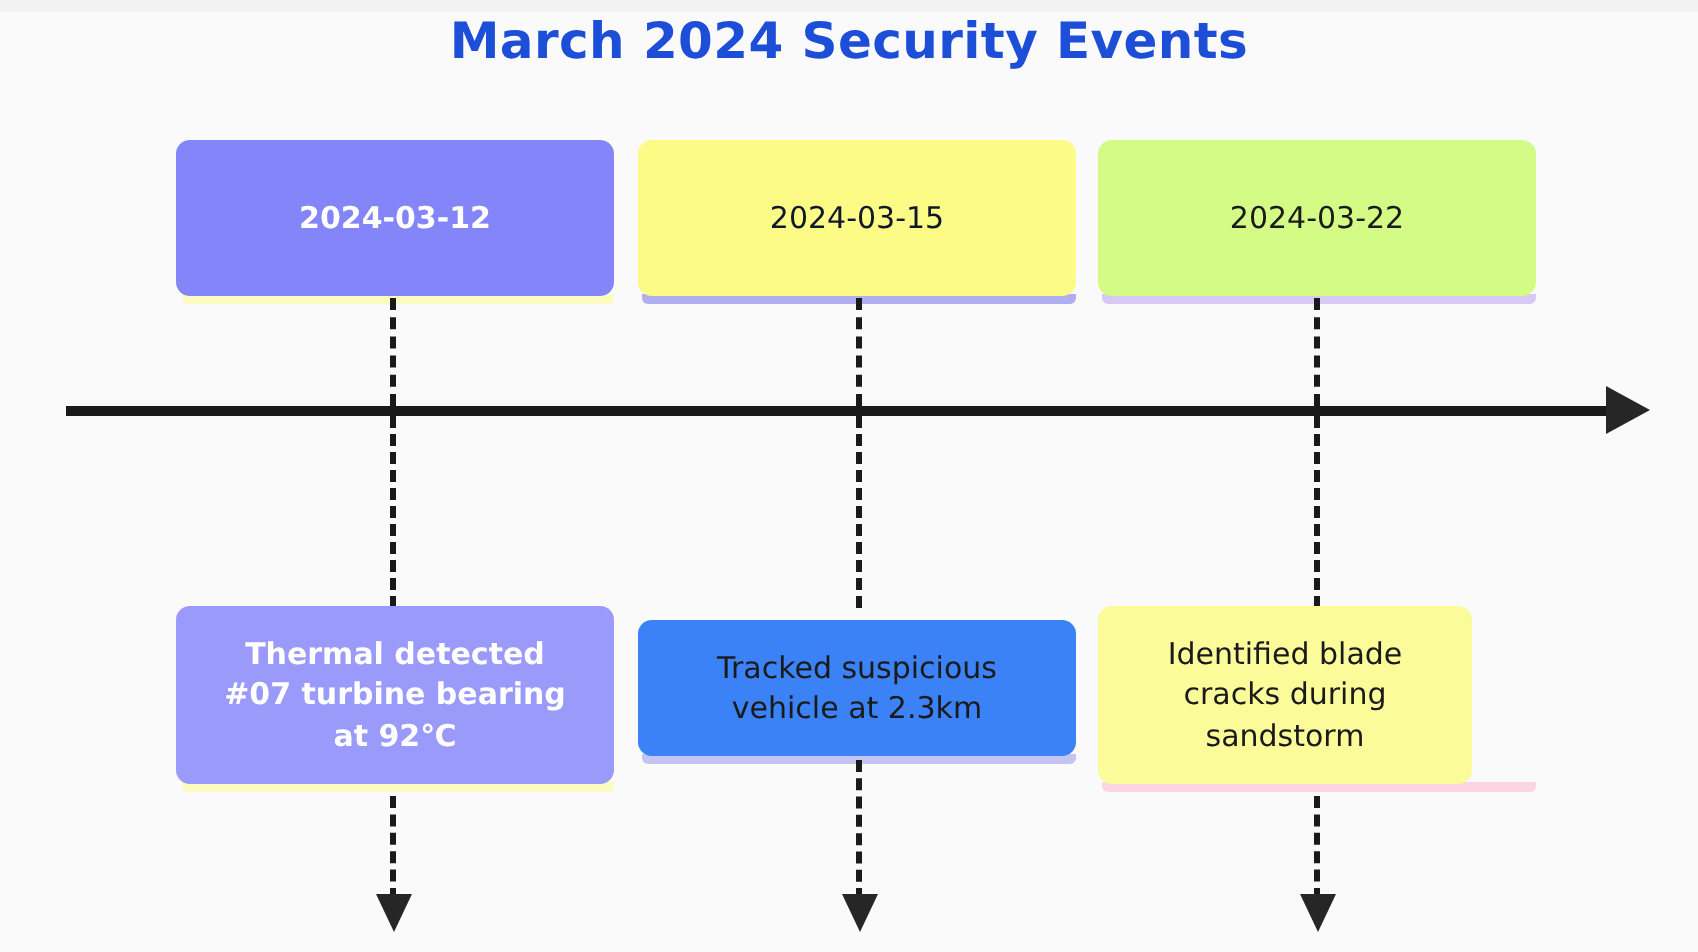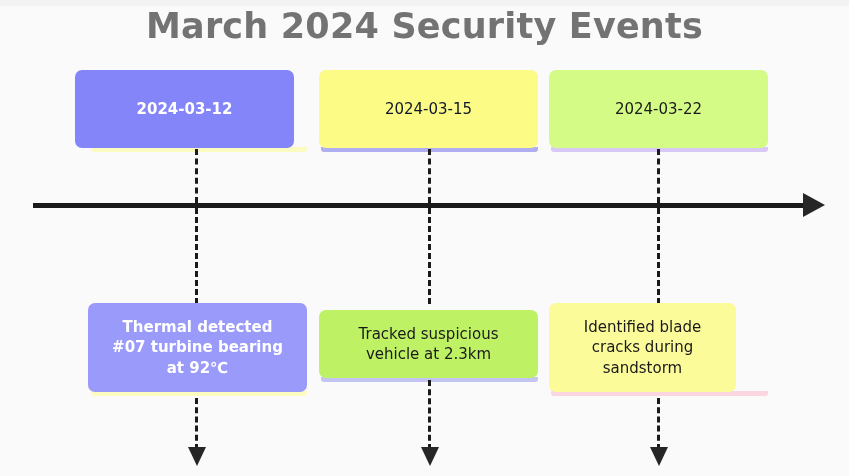--- a/index.html
+++ b/index.html
@@ -25,23 +25,23 @@
     width: 849px; height: 6px;
     background: #f2f2f2;
   }
 
   
   #page-title {
     position: absolute;
     left: 0; top: 6px;
     width: 849px;
     text-align: center;
-    font-size: 35px;
+    font-size: 25px;
     font-weight: bold;
-    color: #737373;
+    color: #1d4ed8;
     letter-spacing: 0.2px;
     white-space: nowrap;
   }
 
   
   #axis-line {
     position: absolute;
     left: 33px;
     top: 203px;
     width: 773px;
@@ -122,21 +122,21 @@
 </head>
 <body>
 
 <div id="stage">
 
   <div id="top-strip"></div>
 
   <div id="page-title">March 2024 Security Events</div>
 
   <div class="shadow-bar" style="left:91px; top:147px; width:216px; background:#fcfcc0;"></div>
-  <div class="node-box date-box" style="left:75px; top:70px; width:219px; background:#8585fa; color:#ffffff; font-weight:bold;">
+  <div class="node-box date-box" style="left:88px; top:70px; width:219px; background:#8585fa; color:#ffffff; font-weight:bold;">
     <span class="box-text">2024-03-12</span>
   </div>
 
   <div class="shadow-bar" style="left:321px; top:147px; width:217px; background:#aeaef0;"></div>
   <div class="node-box date-box" style="left:319px; top:70px; width:219px; background:#fbfb85; color:#0f172a;">
     <span class="box-text">2024-03-15</span>
   </div>
 
   <div class="shadow-bar" style="left:551px; top:147px; width:217px; background:#d8c8f5;"></div>
   <div class="node-box date-box" style="left:549px; top:70px; width:219px; background:#d4fb85; color:#1a1a1a;">
@@ -155,21 +155,21 @@
   <div class="connector-mid" style="left:657px;"></div>
 
   <div class="shadow-bar" style="left:91px; top:391px; width:216px; background:#fcfcc0;"></div>
   <div class="node-box event-box" style="left:88px; top:303px; width:219px; background:#9a9afa; color:#ffffff; font-weight:bold;align-items:center;">
     <span class="box-text">Thermal detected
 #07 turbine bearing
 at 92℃</span>
   </div>
 
   <div class="shadow-bar" style="left:321px; top:377px; width:217px; background:#c4c4f2;"></div>
-  <div class="node-box event-box" style="left:319px; top:310px; width:219px; height:68px; background:#bef264; color:#1a1a1a;">
+  <div class="node-box event-box" style="left:319px; top:310px; width:219px; height:68px; background:#3b82f6; color:#1a1a1a;">
     <span class="box-text">Tracked suspicious
 vehicle at 2.3km</span>
   </div>
 
   <div class="shadow-bar" style="left:551px; top:391px; width:217px; background:#fbd5e0;"></div>
   <div class="node-box event-box" style="left:549px; top:303px; width:187px; background:#fbfb9a; color:#1a1a1a;">
     <span class="box-text">Identified blade
 cracks during
 sandstorm</span>
   </div>

